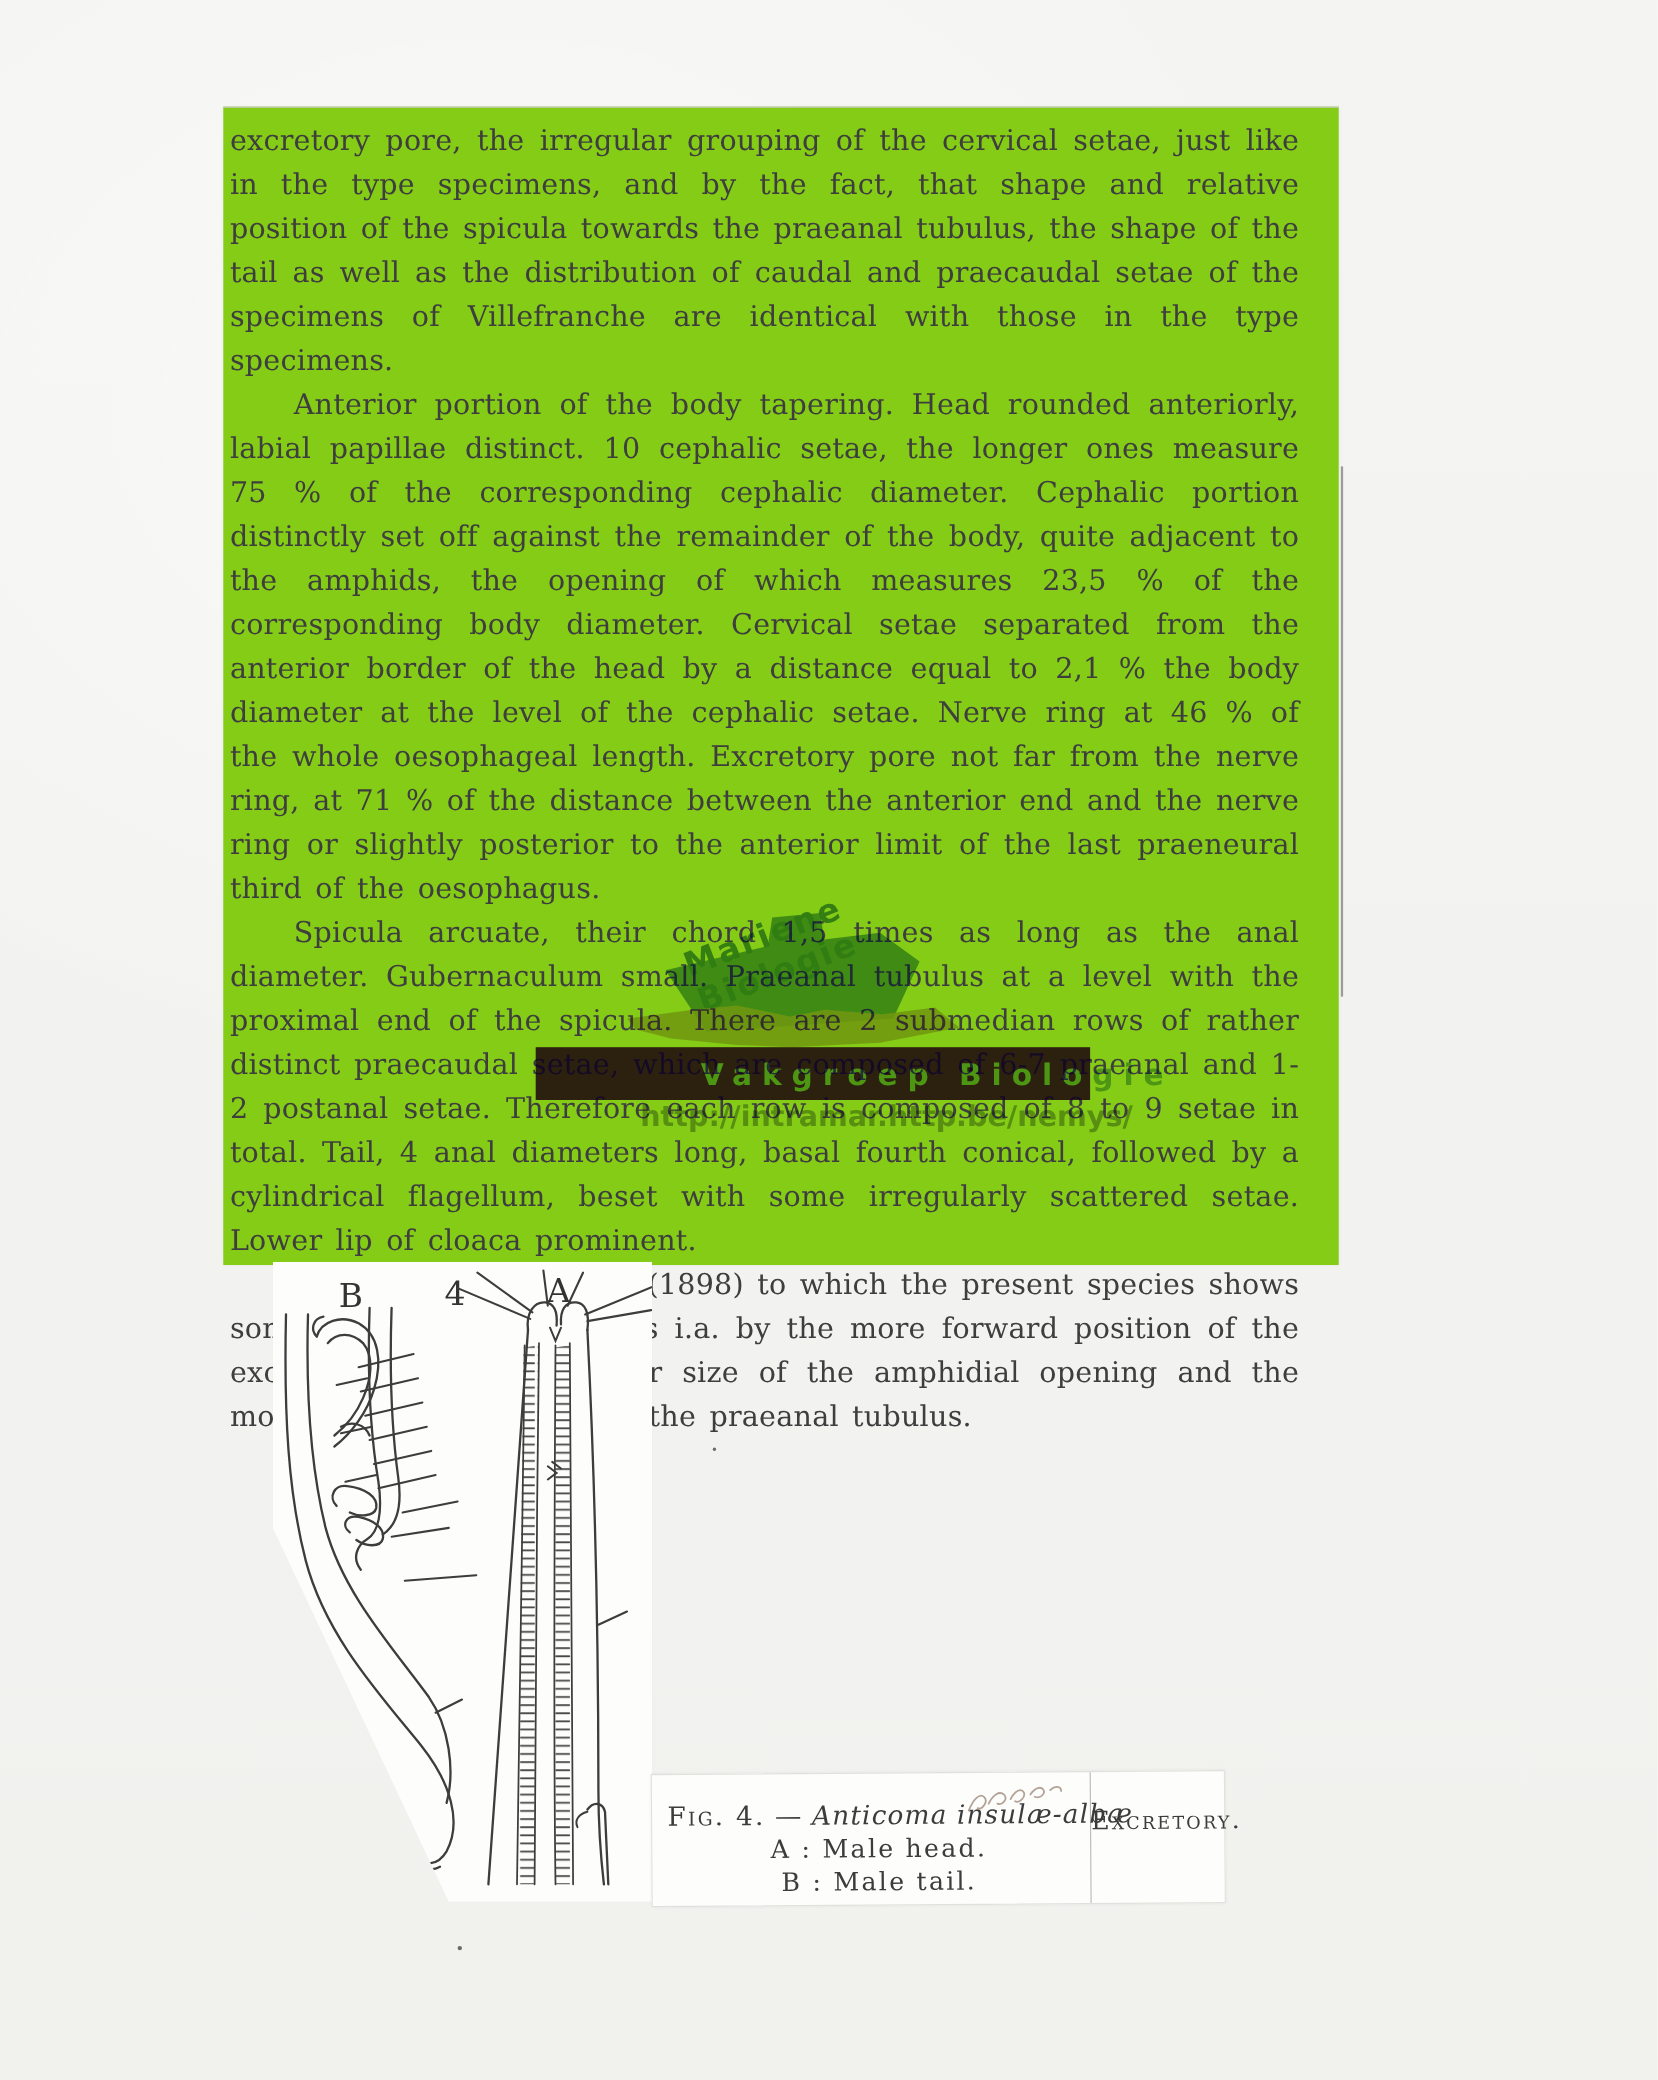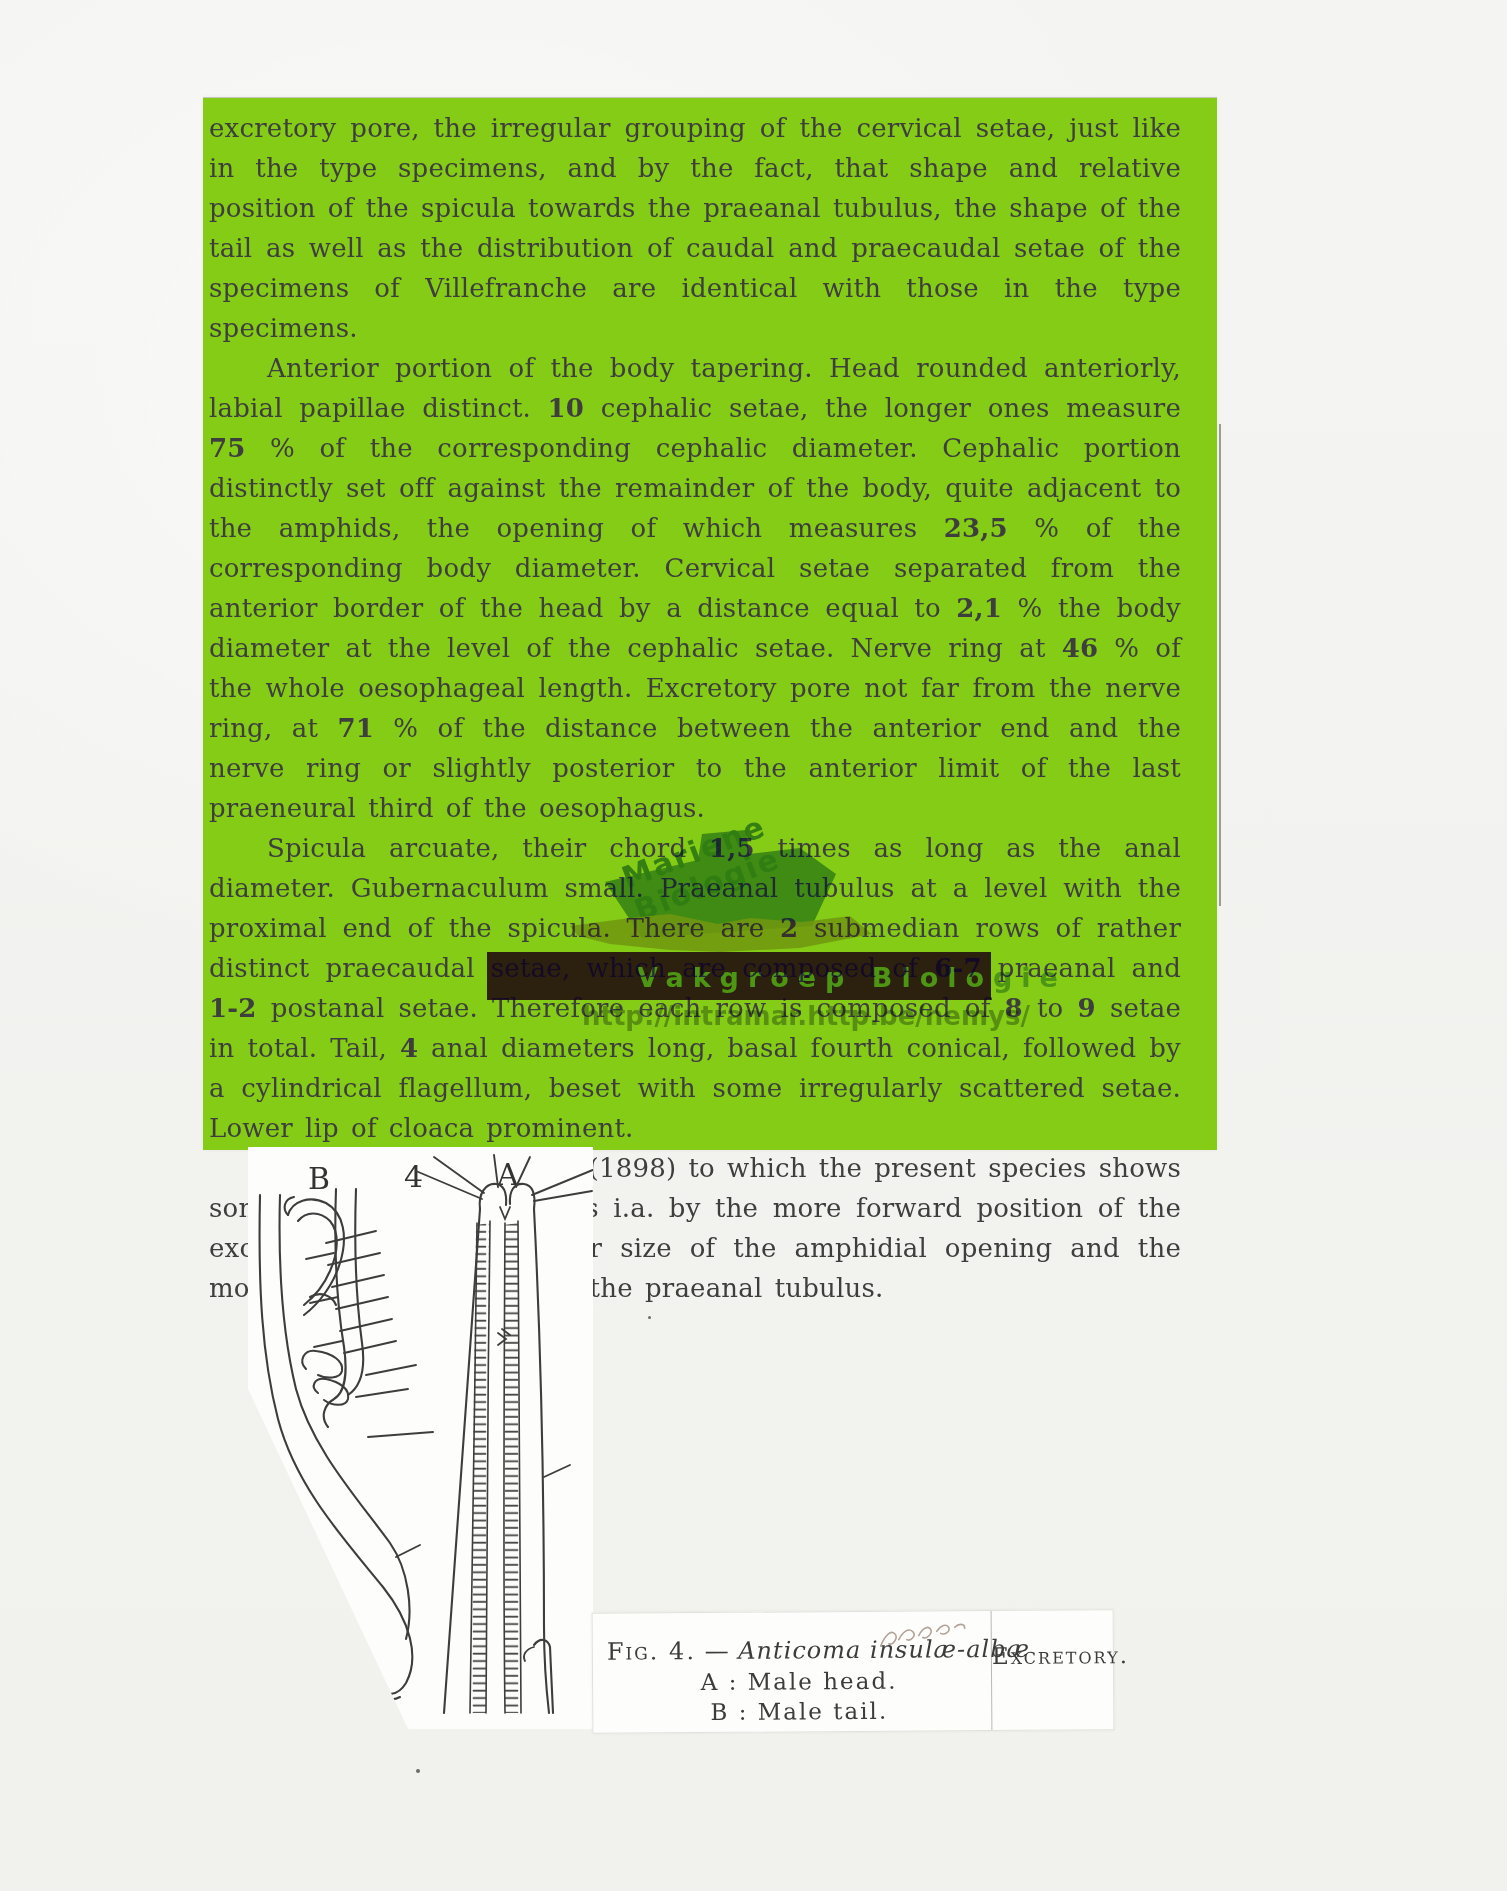--- a/index.html
+++ b/index.html
@@ -19,21 +19,21 @@
     border-top:1px solid #c6c6c1;
     box-shadow:0 0 4px rgba(0,0,0,.05);
   }
   .text-body{
     position:absolute;left:6px;top:10px;right:36px;
     font-size:26px;line-height:40px;color:#3e3e3e;
     text-align:justify;word-spacing:.14em;letter-spacing:.2px;
   }
   .text-body p.para{margin:0;}
   .text-body p.indent{text-indent:58px;}
-  .seg-b{font-weight:bold;}
+  .seg-b{font-weight:normal;}
   .seg-i{font-style:italic;}
   .seg-sc{font-variant:small-caps;letter-spacing:1px;}
 
   .sheet-edge-line{
     position:absolute;left:1219px;top:424px;width:2px;height:482px;
     background:#7d7d79;opacity:.75;
   }
   .speck{position:absolute;width:4px;height:4px;border-radius:50%;background:#6b6b66;}
 
   

